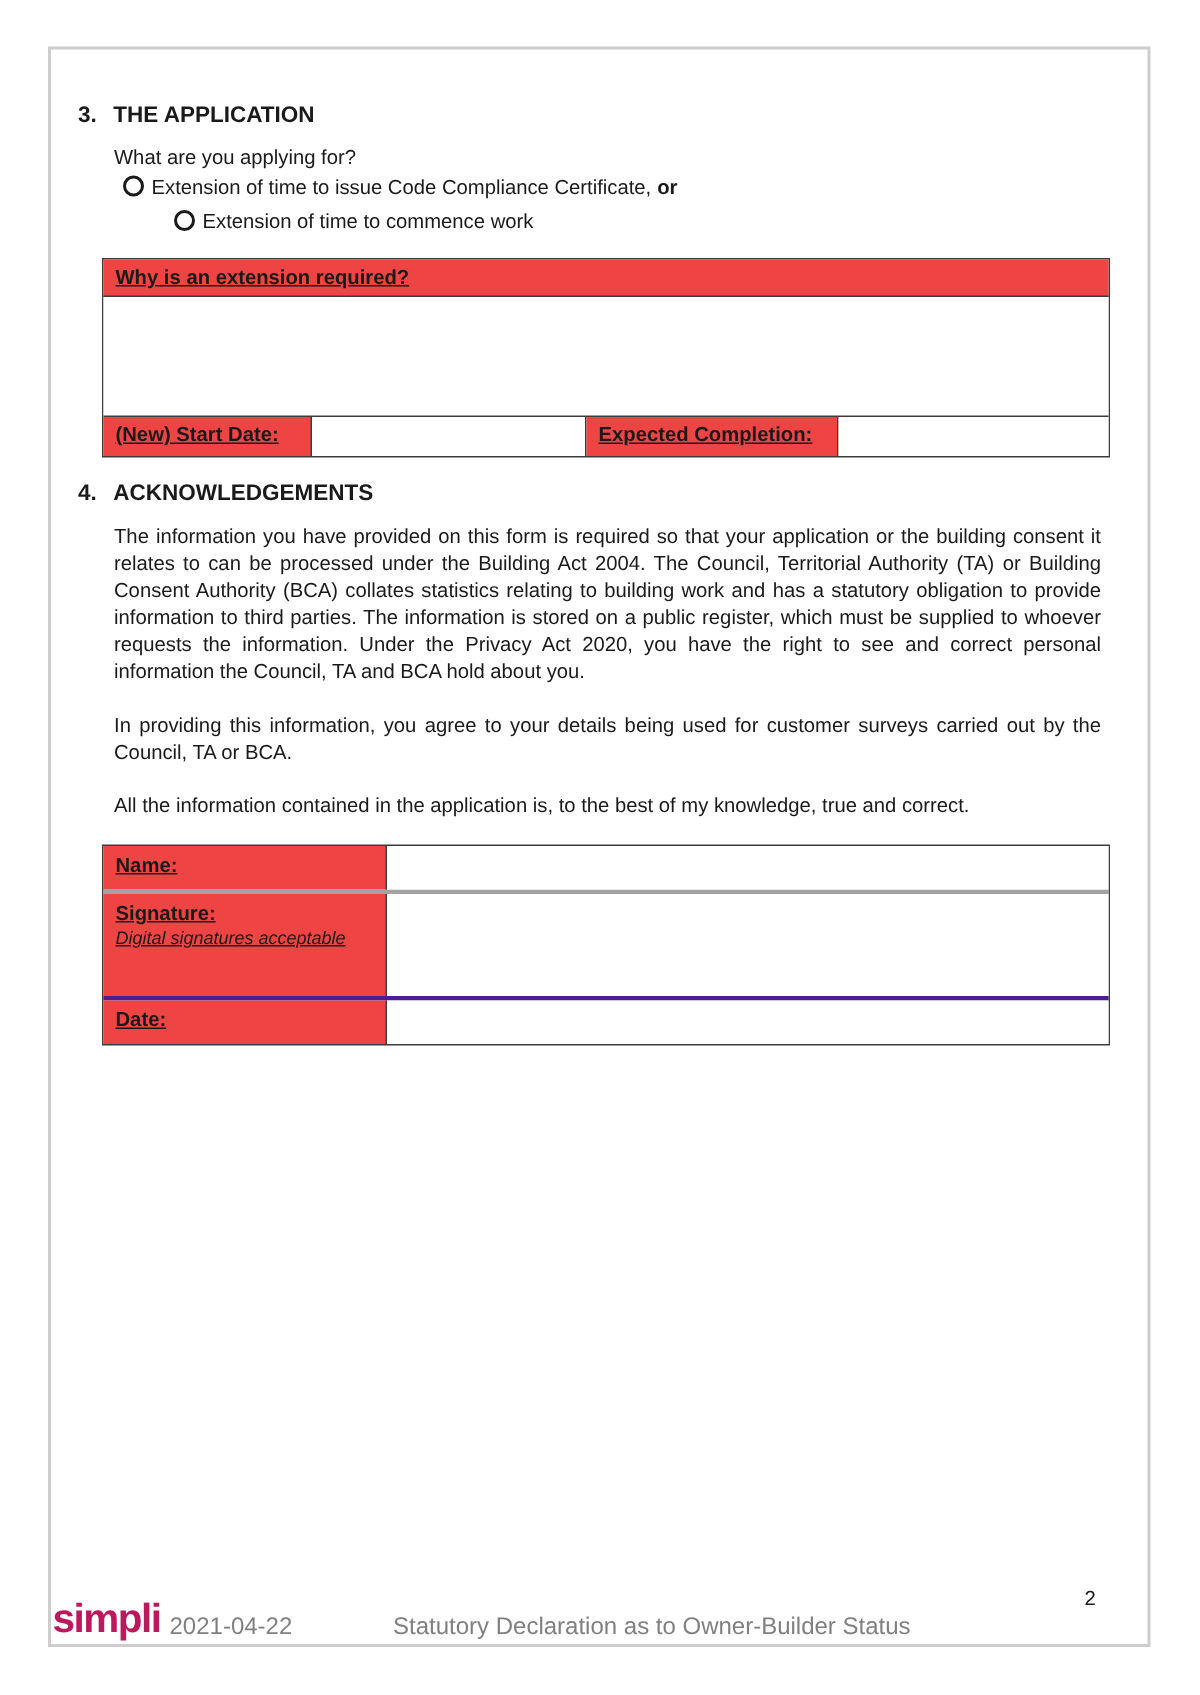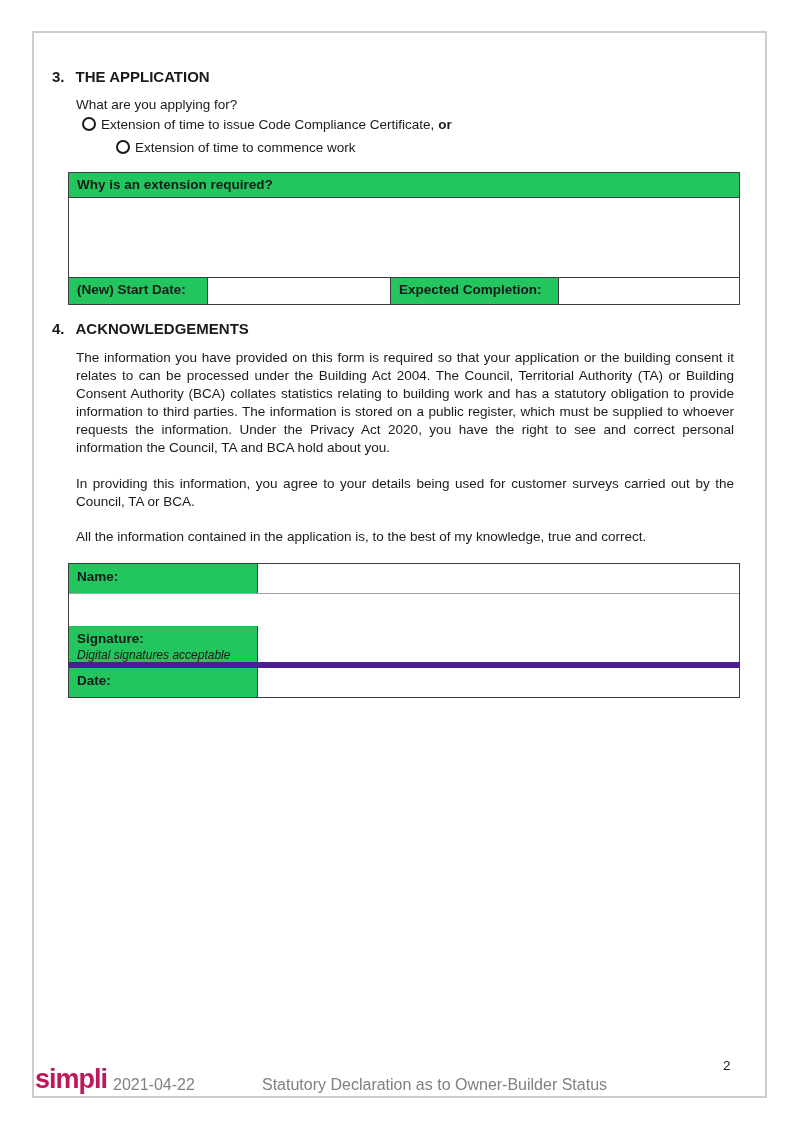--- a/index.html
+++ b/index.html
@@ -20,21 +20,21 @@
   .radio-row{display:flex;align-items:center;gap:5px;height:16px;}
   .radio-circle{
     width:10px;height:10px;border:2px solid #1a1a1a;border-radius:50%;
     background:#fff;flex:0 0 auto;
   }
   .radio-label{font-size:13.5px;white-space:nowrap;}
   .radio-label .suffix{font-weight:bold;margin-left:4px;margin-top:18px;}
   .radio-label .suffix:empty{margin-left:0;}
   
   .tbl{box-sizing:border-box;border:1px solid #3d3d3d;background:#fff;}
-  .blue{background:#22c55e;}
+  .blue{background:#ef4444;text-decoration:underline;}
   .tbl-label{font-weight:bold;font-size:13.5px;}
   .tbl1-header{
     box-sizing:border-box;height:25px;border-bottom:1px solid #3d3d3d;
     padding:4px 8px 0 8px;font-weight:bold;font-size:13.5px;
   }
   .tbl1-body{box-sizing:border-box;height:80px;border-bottom:1px solid #3d3d3d;background:#fff;}
   .tbl1-row{display:flex;height:26px;}
   .tbl1-row .cell{box-sizing:border-box;padding:4px 8px 0 8px;height:100%;}
   .tbl1-row .c1{flex:0 0 139px;border-right:1px solid #3d3d3d;}
   .tbl1-row .c2{flex:0 0 183px;border-right:1px solid #3d3d3d;background:#fff;}
@@ -42,22 +42,22 @@
   .tbl1-row .c4{flex:1 1 auto;background:#fff;}
   
   .para{font-size:13.5px;line-height:18px;text-align:justify;width:658px;}
   
   .tbl2-row{display:flex;}
   .tbl2-row .lcell{
     flex:0 0 189px;box-sizing:border-box;border-right:1px solid #3d3d3d;
     padding:5px 8px 0 8px;
   }
   .tbl2-row .rcell{flex:1 1 auto;background:#fff;}
-  .tbl2-r1{height:29px;border-bottom:1px solid #a3a3a3;}
-  .tbl2-r2{height:68px;border-bottom:6px solid #4c1d95;align-items:flex-end;}
+  .tbl2-r1{height:29px;border-bottom:3px solid #a3a3a3;}
+  .tbl2-r2{height:68px;border-bottom:3px solid #4c1d95;}
   .tbl2-r3{height:29px;}
   .sig-note{font-style:italic;font-size:12px;font-weight:normal;margin-top:2px;}
   
   .page-number{font-size:13.5px;color:#1a1a1a;}
   .logo{
     font-size:27px;font-weight:bold;color:#be185d;letter-spacing:-1px;
     line-height:1;
   }
   .footer-text{font-size:16px;color:#808080;}
 </style>

